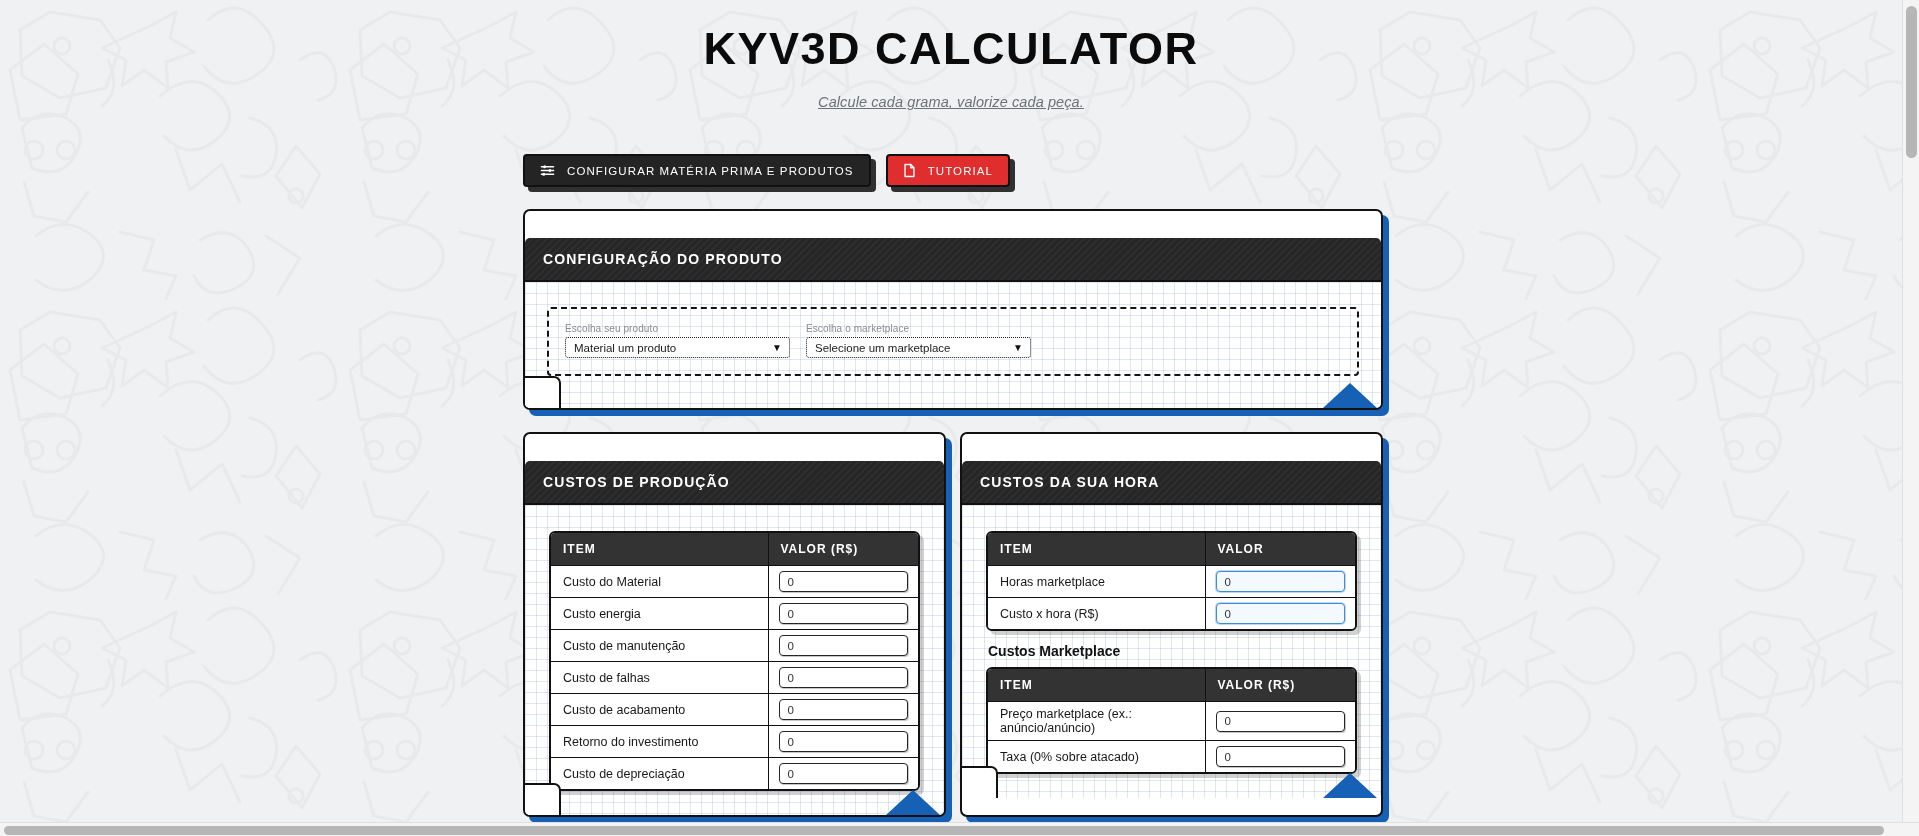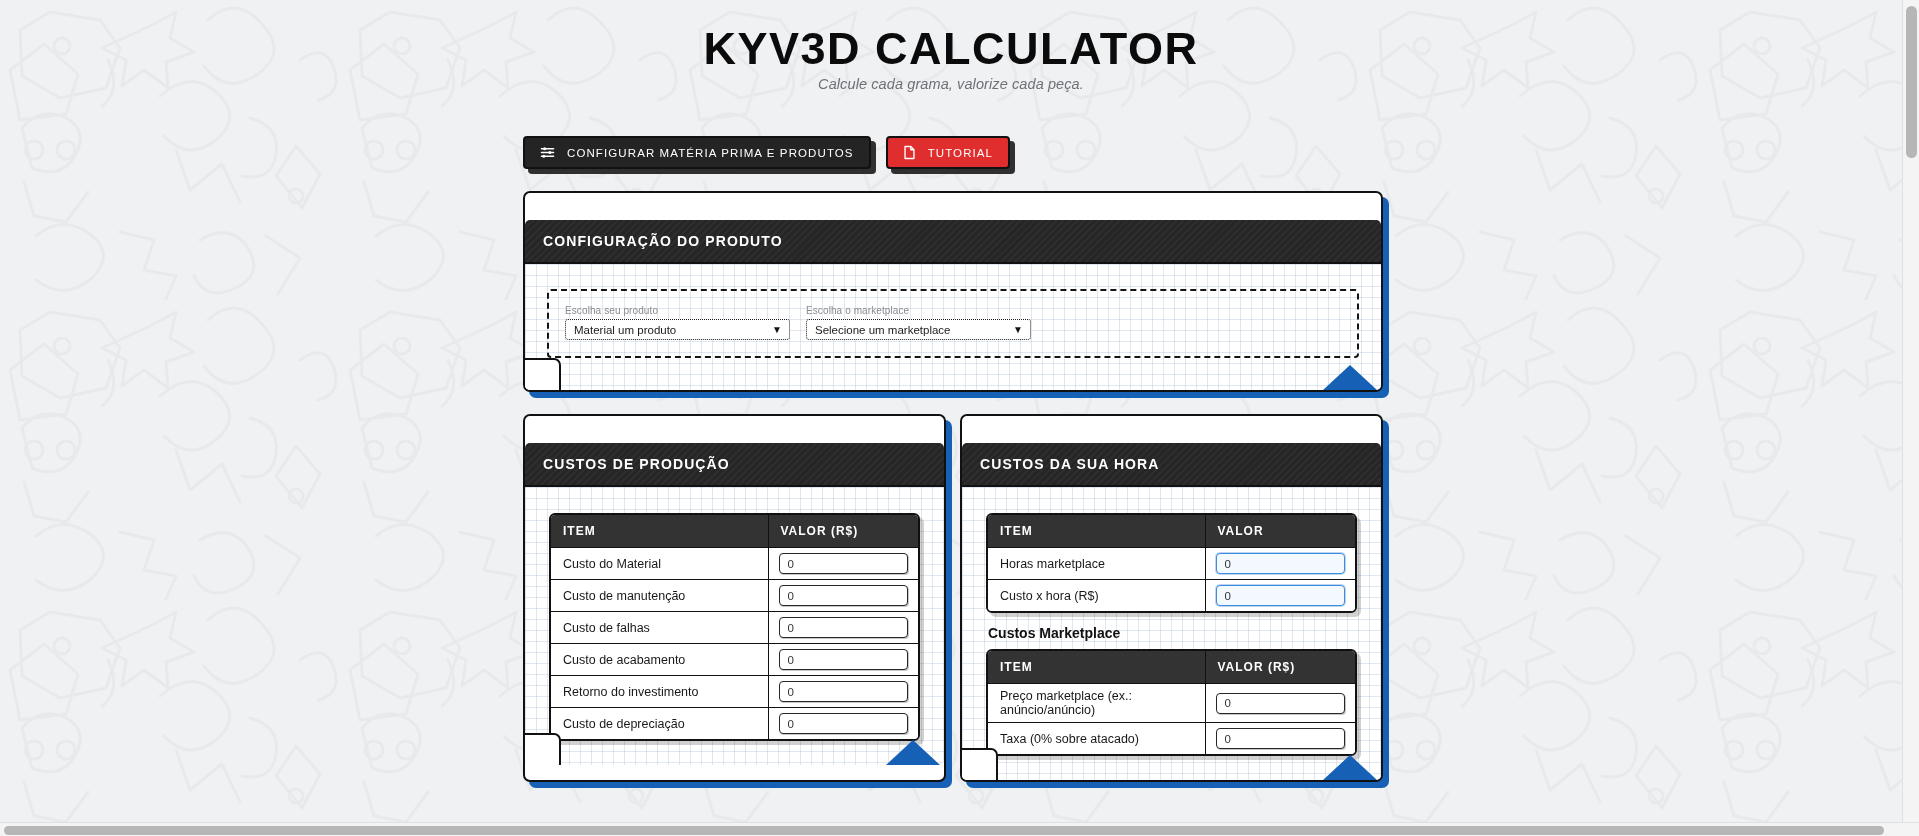--- a/index.html
+++ b/index.html
@@ -30,25 +30,26 @@
   .page-head{ text-align:center; padding-top:24px; }
   .app-title{
     margin:0;
     font-size:45px;
     font-weight:bold;
     letter-spacing:1.5px;
     color:#0b0b0c;
     line-height:1.12;
   }
   .app-subtitle{
-    margin:2px 0 0 0;
+    margin:20px 0 0 0;
     font-size:14.5px;
     font-style:italic;
     color:#6d7176;
     letter-spacing:.1px;
+    text-decoration:underline;
   }
 
   
   .toolbar{
     margin:44px 0 0 0;
     padding-left:523px;
     display:flex;
     align-items:flex-start;
     gap:15px;
   }
@@ -350,20 +351,24 @@
                 <th>ITEM</th>
                 <th>VALOR (R$)</th>
               </tr>
             </thead>
             <tbody id="production-rows">
                 <tr>
                   <td>Custo do Material</td>
                   <td class="val-cell"><input class="num-input" value="0" style=""></td>
                 </tr>
                 <tr>
+                  <td>Custo energia</td>
+                  <td class="val-cell"><input class="num-input" value="0" style=""></td>
+                </tr>
+                <tr>
                   <td>Custo de manutenção</td>
                   <td class="val-cell"><input class="num-input" value="0" style=""></td>
                 </tr>
                 <tr>
                   <td>Custo de falhas</td>
                   <td class="val-cell"><input class="num-input" value="0" style=""></td>
                 </tr>
                 <tr>
                   <td>Custo de acabamento</td>
                   <td class="val-cell"><input class="num-input" value="0" style=""></td>

